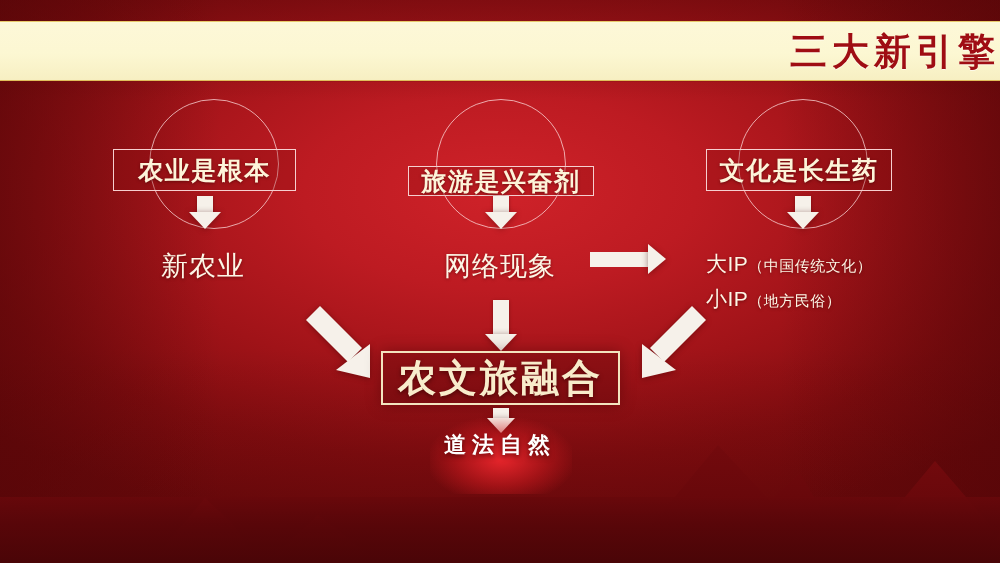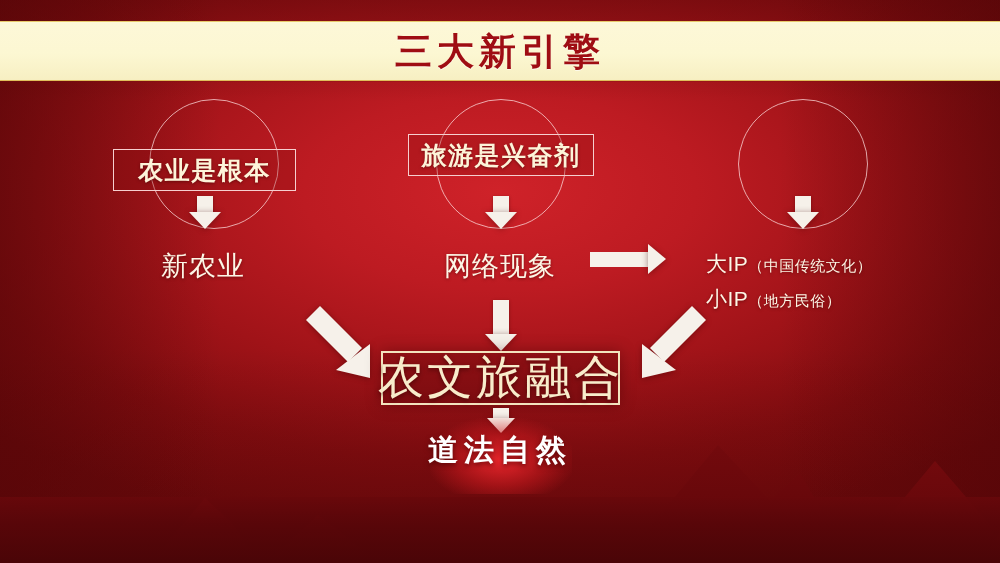--- a/index.html
+++ b/index.html
@@ -26,21 +26,21 @@
     pointer-events:none;
   }
 
   
   #banner{
     position:absolute;left:0;top:21px;width:1000px;height:58px;
     background:linear-gradient(180deg,#fdf8d8 0%,#fcf7d2 55%,#f7efc2 100%);
     border-top:1.5px solid #e8c96a;
     border-bottom:1.5px solid #e0bf5c;
     box-shadow:0 1px 0 rgba(120,20,20,.25);
-    display:flex;align-items:center;justify-content:center;
+    display:flex;align-items:center;justify-content:flex-end;
   }
   #banner-title{
     font-family:"Liberation Serif","DejaVu Serif",serif;
     font-weight:bold;font-size:37px;color:#9f0d13;
     letter-spacing:5px;line-height:1;
     text-shadow:0 1px 0 rgba(255,255,255,.6);
   }
 
   
   .circle{
@@ -92,32 +92,32 @@
   
   #result-box{
     position:absolute;left:381px;top:351px;width:239px;height:54px;
     box-sizing:border-box;
     border:2px solid #f3e4bf;
     background:linear-gradient(180deg,#8e1014 0%,#7d0c10 100%);
     display:flex;align-items:center;justify-content:center;
     box-shadow:0 0 14px rgba(60,0,0,.4);
   }
   #result-box span{
-    font-weight:normal;font-size:46px;color:#f8eccb;letter-spacing:3px;
+    font-weight:bold;font-size:38px;color:#f8eccb;letter-spacing:3px;
     text-shadow:0 2px 4px rgba(50,0,0,.6);white-space:nowrap;
   }
   #glow{
     position:absolute;left:430px;top:418px;width:142px;height:76px;
     background:radial-gradient(ellipse at 50% 55%, #e5252b 0%, rgba(200,25,30,.55) 45%, rgba(160,18,22,0) 75%);
     pointer-events:none;
   }
   #motto{
     position:absolute;left:0;right:0;top:430px;text-align:center;
     font-family:"Liberation Serif","DejaVu Serif",serif;
-    font-weight:bold;font-size:30px;color:#ffffff;letter-spacing:6px;
+    font-weight:bold;font-size:22px;color:#ffffff;letter-spacing:6px;
     text-shadow:0 2px 5px rgba(70,0,0,.75);
   }
 
   
   #mountains{position:absolute;left:0;bottom:0;width:1000px;height:150px;}
   #ground{
     position:absolute;left:0;bottom:0;width:1000px;height:66px;
     background:linear-gradient(180deg, rgba(104,8,11,.85) 0%, rgba(88,6,9,.95) 40%, rgba(74,5,7,1) 100%);
   }
 </style>
@@ -157,35 +157,38 @@
   <div class="hdr-box" style="left:113px;top:149px;width:183px;height:42px;">
     <span>农业是根本</span>
   </div>
   <div class="arrow-down" style="left:189px;top:196px;width:32px;">
     <i style="height:16px;"></i>
       <b></b>
   </div>
   <div class="sub-label sub-main" style="left:161px;top:248px;">新农业</div>
 
   <div class="circle" style="left:436px;top:99px;width:130px;height:130px;"></div>
-  <div class="hdr-box" style="left:408px;top:134px;width:186px;height:42px;">
+  <div class="hdr-box" style="left:408px;top:166px;width:186px;height:30px;">
     <span>旅游是兴奋剂</span>
   </div>
   <div class="arrow-down" style="left:485px;top:196px;width:32px;">
     <i style="height:16px;"></i>
       <b></b>
   </div>
   <div class="sub-label sub-main" style="left:444px;top:248px;">网络现象</div>
 
   <div class="arrow-right" style="left:590px;top:244px;">
     <i style="width:58px;"></i>
       <b></b>
   </div>
 
   <div class="circle" style="left:738px;top:99px;width:130px;height:130px;"></div>
+  <div class="hdr-box" style="left:706px;top:149px;width:186px;height:42px;">
+    <span>文化是长生药</span>
+  </div>
   <div class="arrow-down" style="left:787px;top:196px;width:32px;">
     <i style="height:16px;"></i>
       <b></b>
   </div>
   <div class="sub-label ip-line" style="left:706px;top:250px;">
     <span>大IP</span><em>（中国传统文化）</em>
   </div>
   <div class="sub-label ip-line" style="left:706px;top:285px;">
     <span>小IP</span><em>（地方民俗）</em>
   </div>

